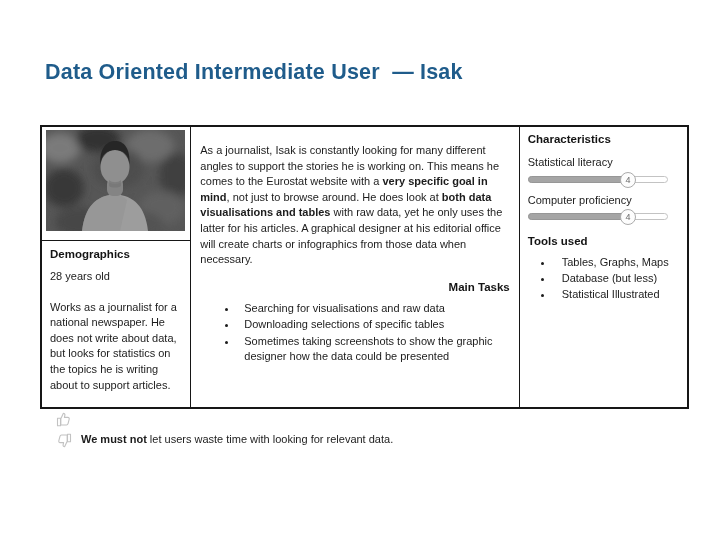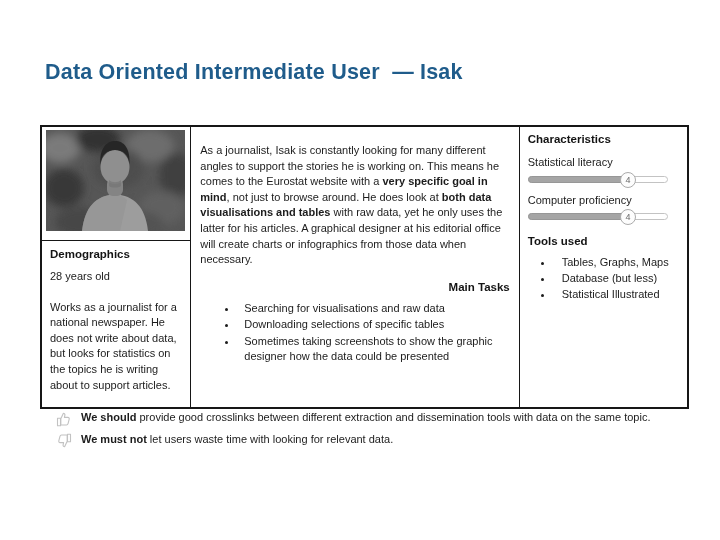--- a/index.html
+++ b/index.html
@@ -168,21 +168,20 @@
   </div>
 
   <div class="notes">
     <div class="note-row">
       <svg class="note-icon" width="15" height="16" viewBox="0 0 15 16">
         <g fill="none" stroke="#c2c2c2" stroke-width="1.1" stroke-linejoin="round">
           <path d="M1 7.3 h3 v7.4 H1 Z"></path>
           <path d="M4.3 14 V7.8 L6.9 2.3 c1 0 1.7 .85 1.5 1.85 L7.9 6.4 h3.5 c.9 0 1.5 .85 1.3 1.7 l-1.15 4.6 c-.2 .75-.85 1.3-1.6 1.3 Z"></path>
         </g>
       </svg>
-      <p class="note-text"><b>We should</b><span> provide good crosslinks between different extraction and dissemination tools with data on the same topic.</span></p>
     </div>
     <div class="note-row">
       <svg class="note-icon" width="15" height="16" viewBox="0 0 15 16">
         <g fill="none" stroke="#c2c2c2" stroke-width="1.1" stroke-linejoin="round" transform="rotate(180 7.5 8)">
           <path d="M1 7.3 h3 v7.4 H1 Z"></path>
           <path d="M4.3 14 V7.8 L6.9 2.3 c1 0 1.7 .85 1.5 1.85 L7.9 6.4 h3.5 c.9 0 1.5 .85 1.3 1.7 l-1.15 4.6 c-.2 .75-.85 1.3-1.6 1.3 Z"></path>
         </g>
       </svg>
       <p class="note-text"><b>We must not</b><span> let users waste time with looking for relevant data.</span></p>
     </div>

